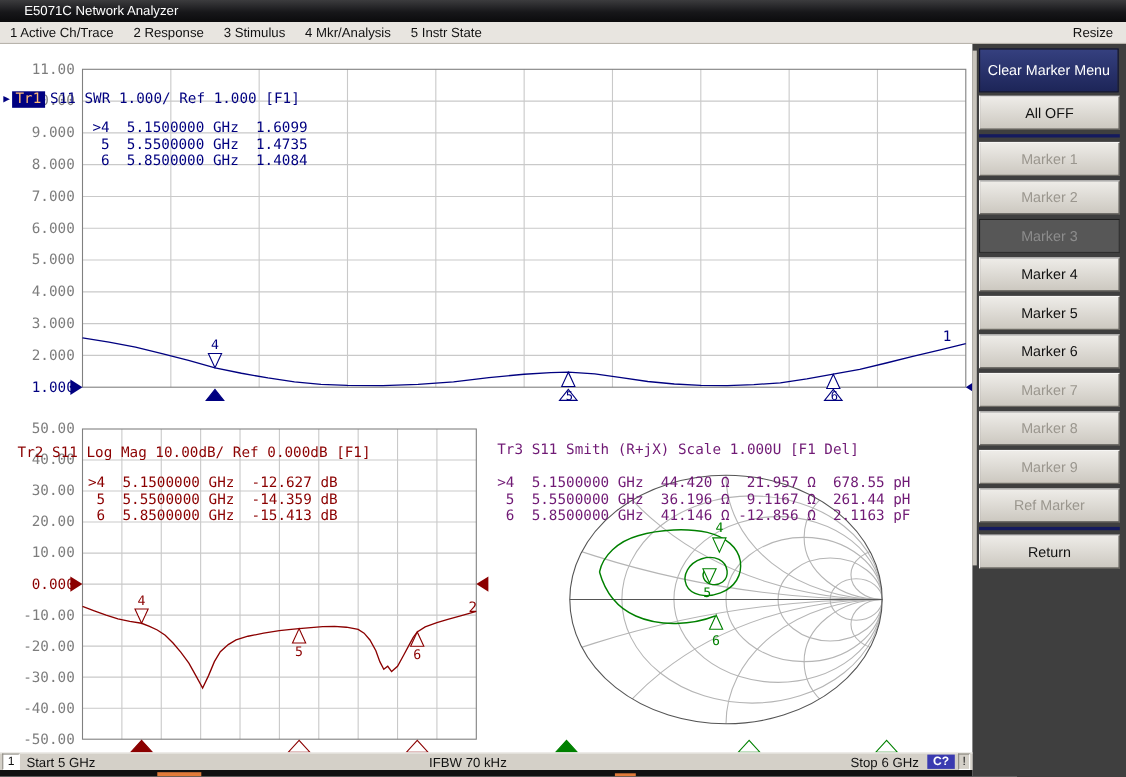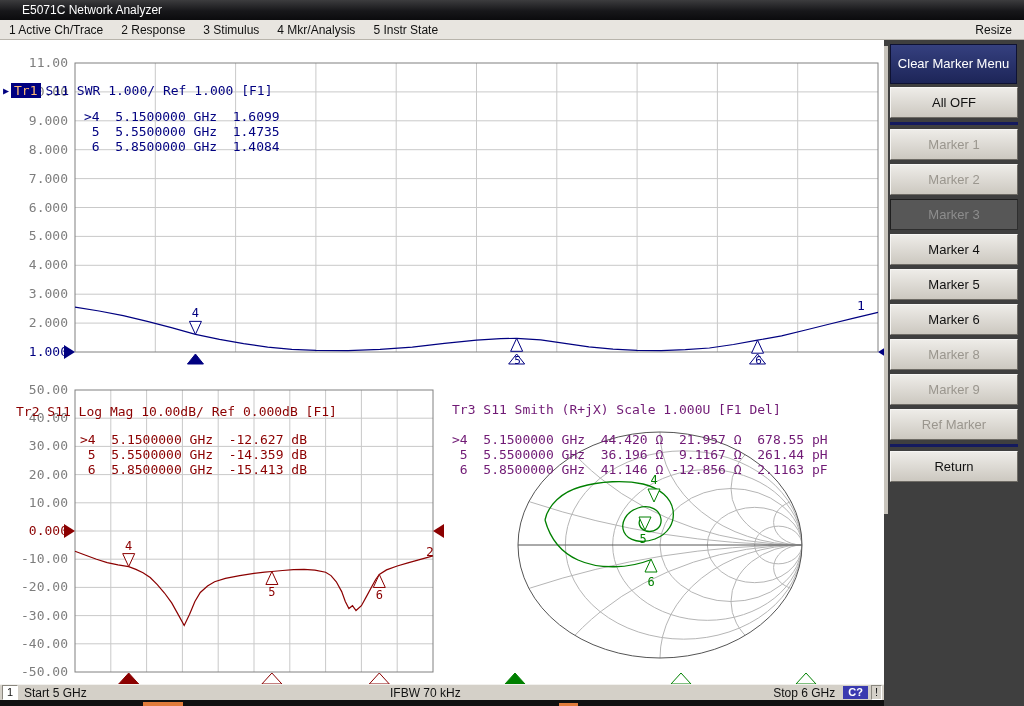--- a/index.html
+++ b/index.html
@@ -230,20 +230,21 @@
     <div class="menu-title">Clear Marker Menu</div>
     <div class="softkeys" id="softkeys">
         <div class="skey">All OFF</div>
         <div class="skey-sep"></div>
         <div class="skey disabled">Marker 1</div>
         <div class="skey disabled">Marker 2</div>
         <div class="skey selected">Marker 3</div>
         <div class="skey">Marker 4</div>
         <div class="skey">Marker 5</div>
         <div class="skey">Marker 6</div>
+        <div class="skey disabled">Marker 7</div>
         <div class="skey disabled">Marker 8</div>
         <div class="skey disabled">Marker 9</div>
         <div class="skey disabled">Ref Marker</div>
         <div class="skey-sep"></div>
         <div class="skey">Return</div>
       </div>
   </div>
 
   <div class="statusbar">
     <span class="chanbox">1</span>

